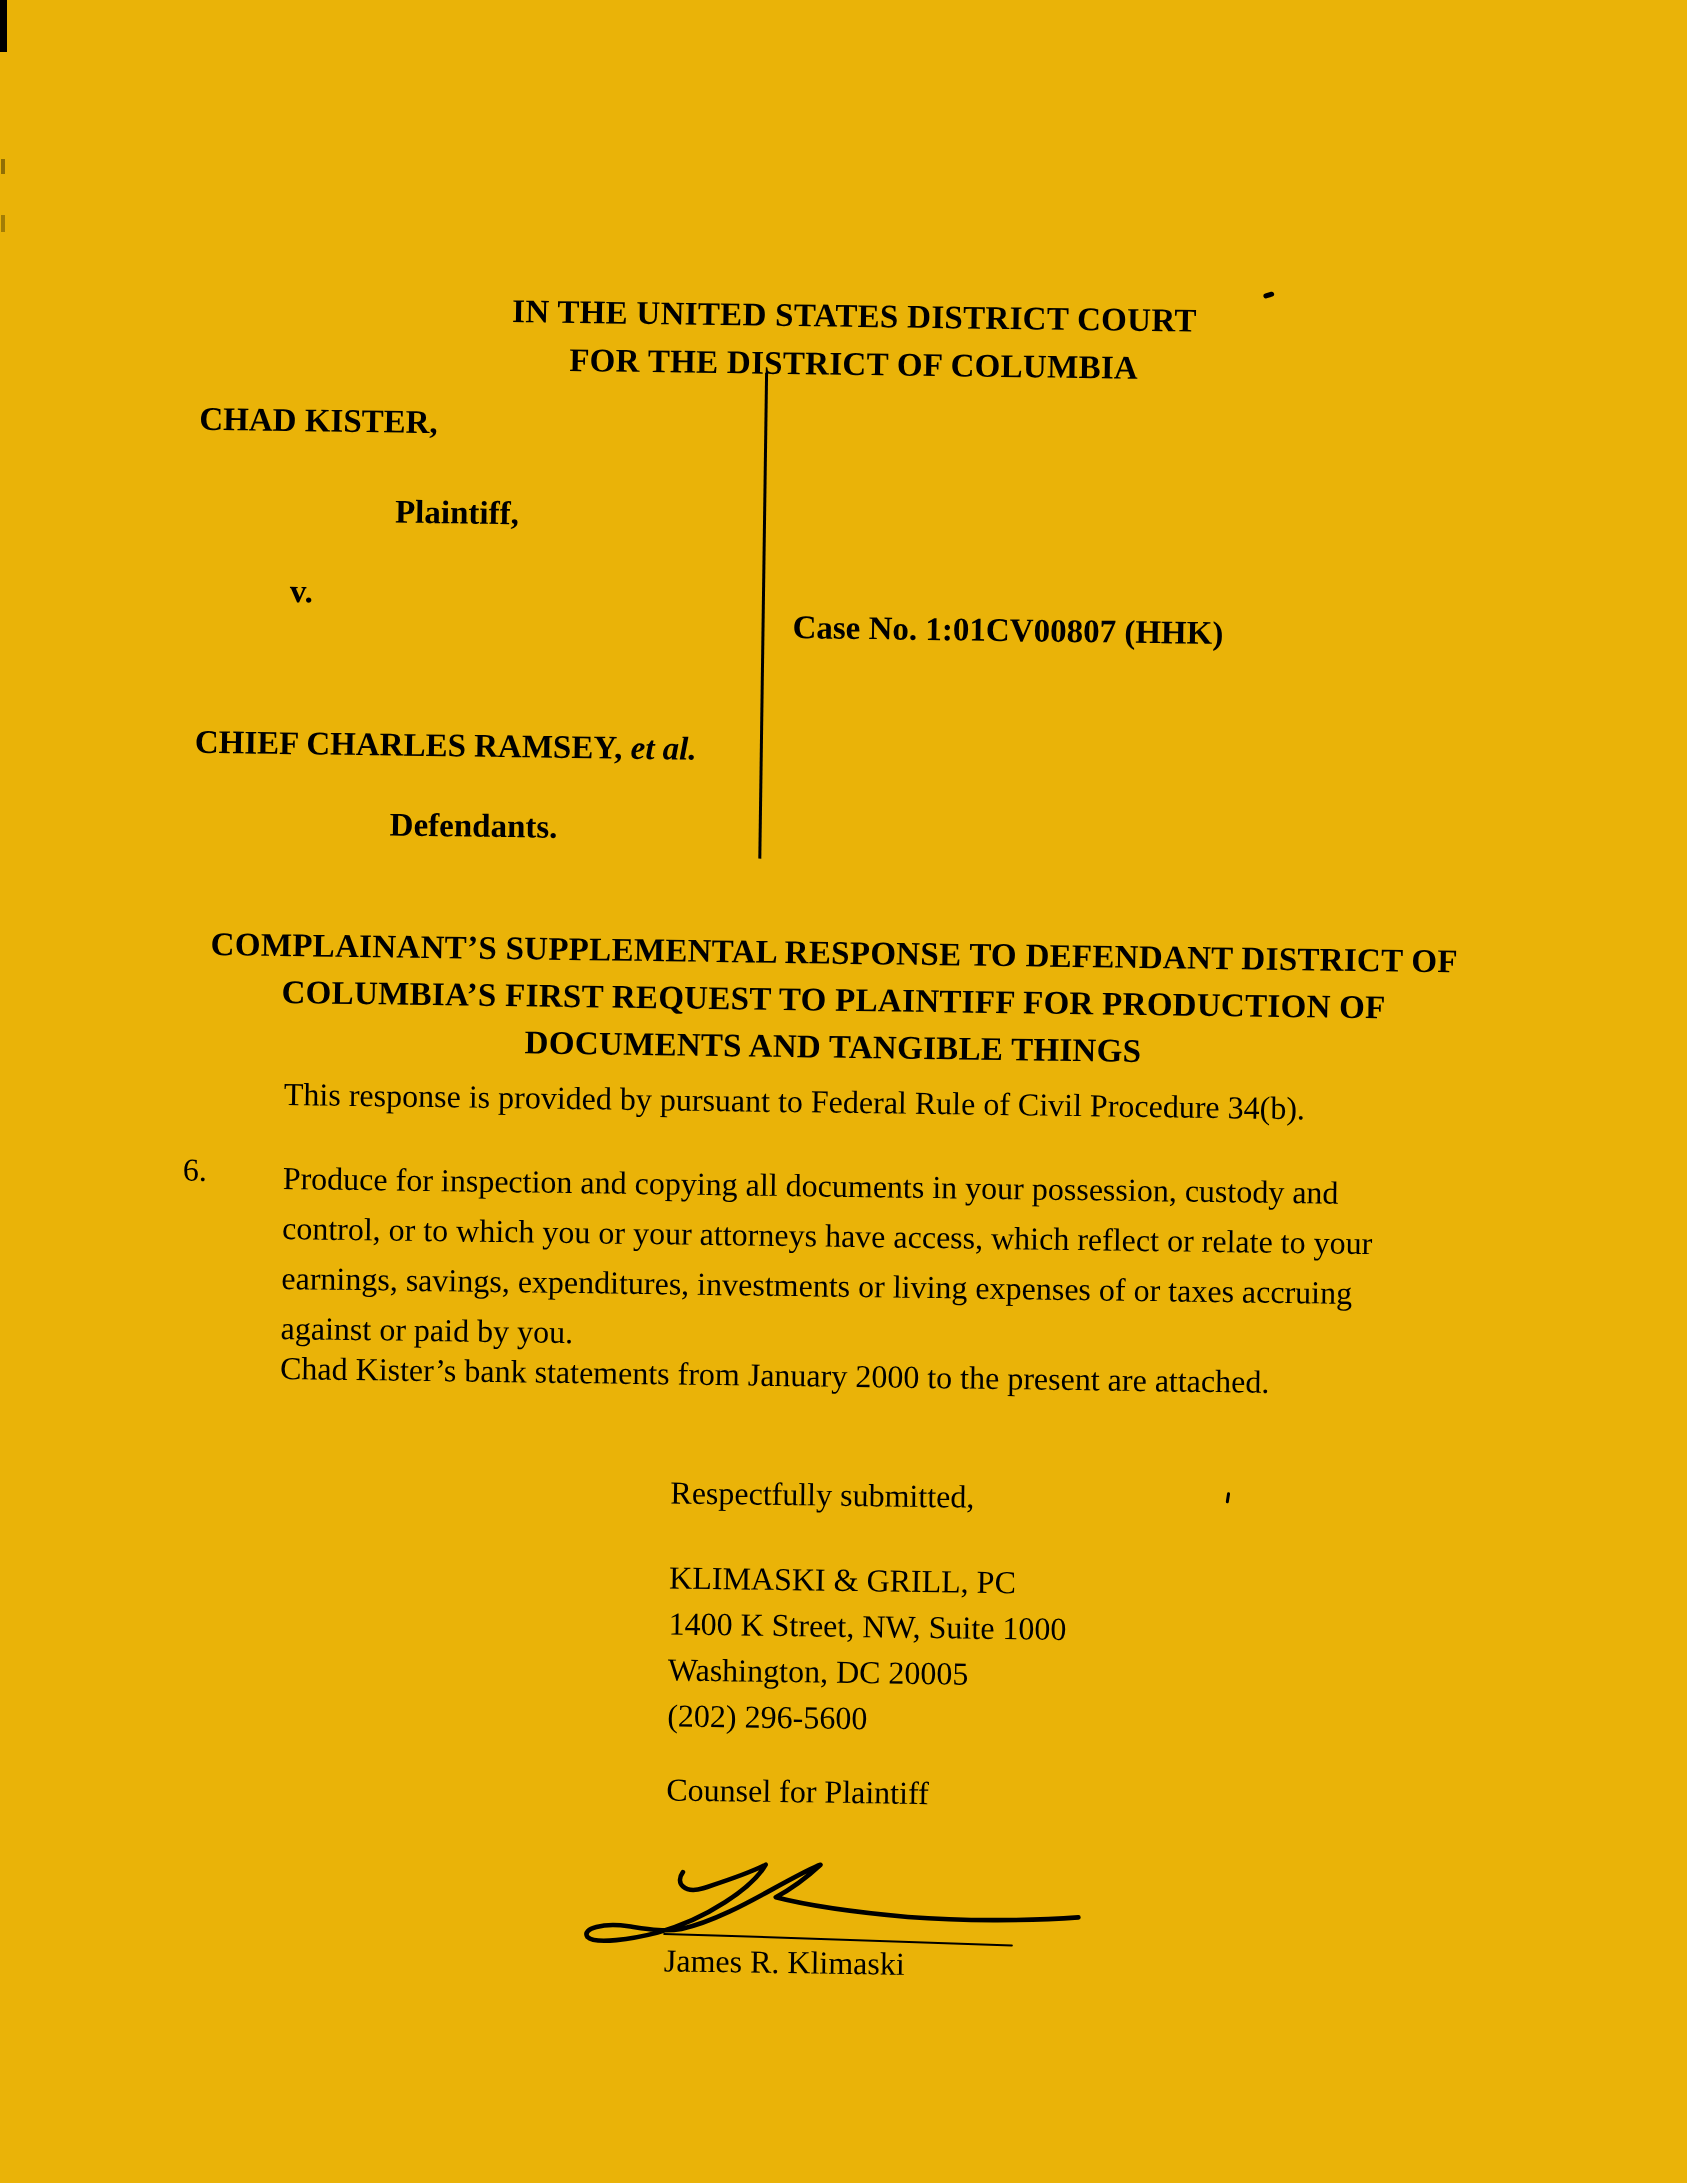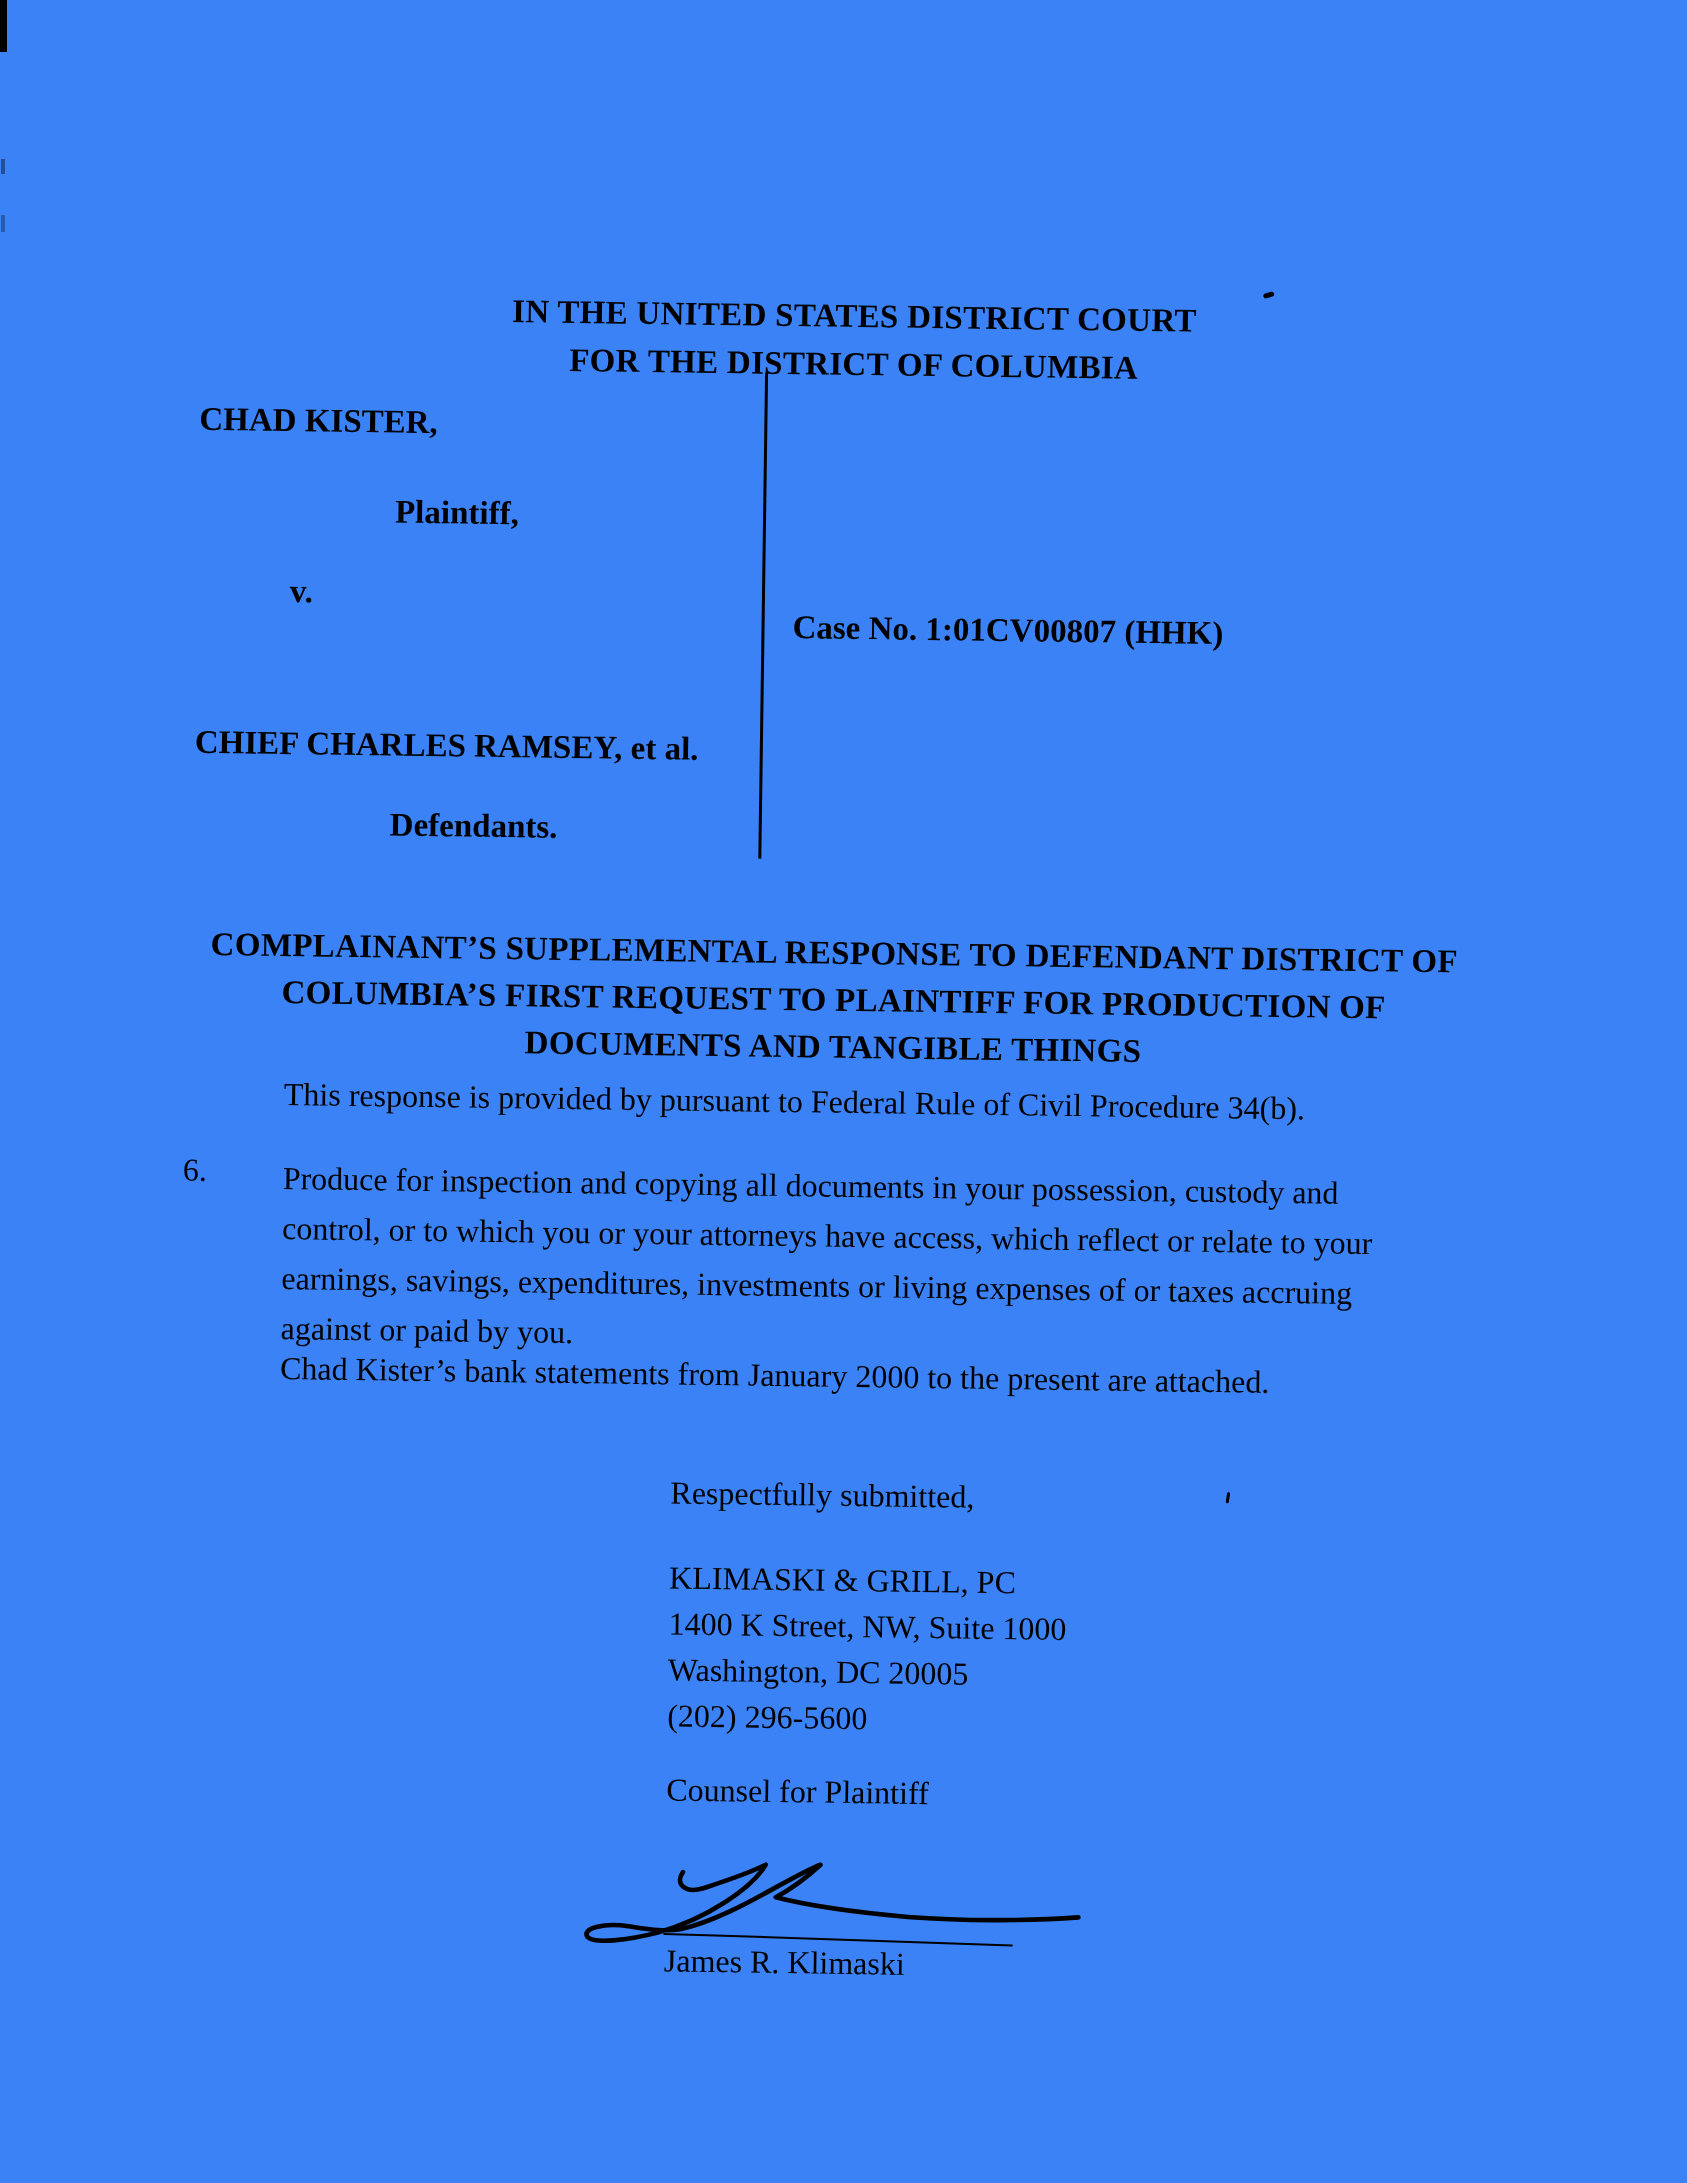--- a/index.html
+++ b/index.html
@@ -11,21 +11,21 @@
     width: 1687px;
     height: 2183px;
     position: relative;
     overflow: hidden;
     font-family: "Liberation Serif", "DejaVu Serif", serif;
     color: #000;
   }
   .page {
     position: absolute;
     inset: 0;
-    background: #3b82f6;
+    background: #eab308;
   }
   
   .sheet {
     position: absolute;
     inset: 0;
     transform: rotate(0.8deg);
     transform-origin: 284px 1092px;
   }
   .pos { position: absolute; white-space: nowrap; }
   .body-text { font-size: 32px; }
@@ -37,21 +37,21 @@
     text-align: center;
     line-height: 48px;
     letter-spacing: 0.3px;
   }
   .plaintiff-name { left: 190px;  top: 402px; }
   .plaintiff-role { left: 387px;  top: 492px; }
   .versus         { left: 283px;  top: 573px; }
   .case-number    { left: 786px; top: 602px; }
   .defendant-name { left: 190px;  top: 725px; }
   .defendant-role { left: 386px;  top: 805px; }
-  .etal { }
+  .etal { font-style: italic; }
 
   .caption-divider {
     position: absolute;
     left: 755px; top: 366px;
     width: 3.3px; height: 486px;
     background: #000;
   }
 
   .doc-title {
     left: -11.2px; width: 1687px;

